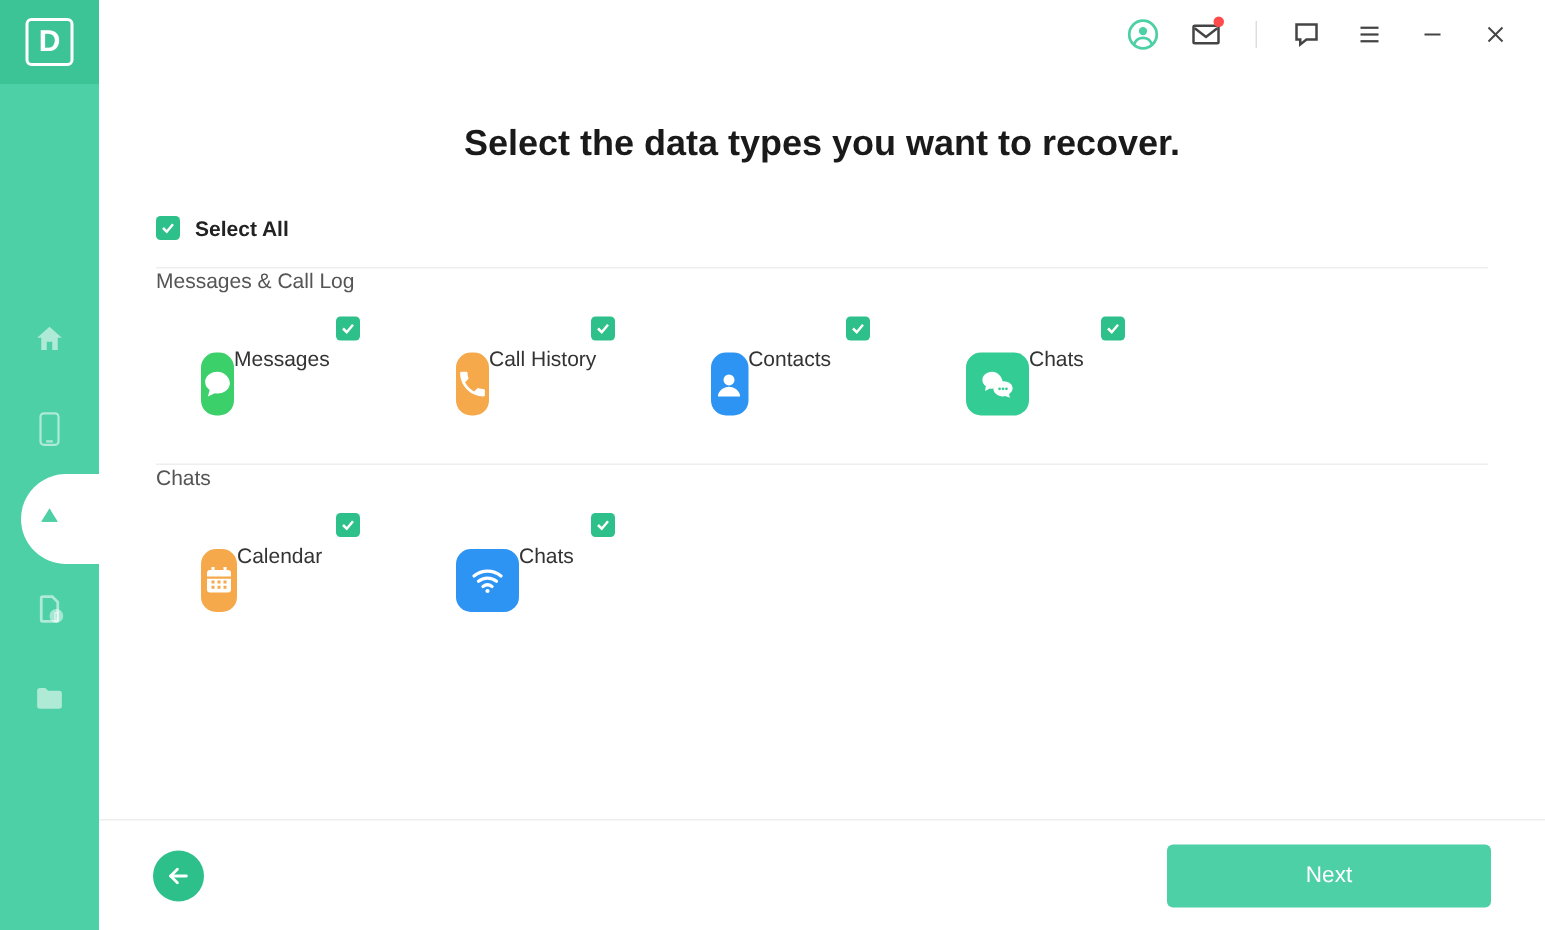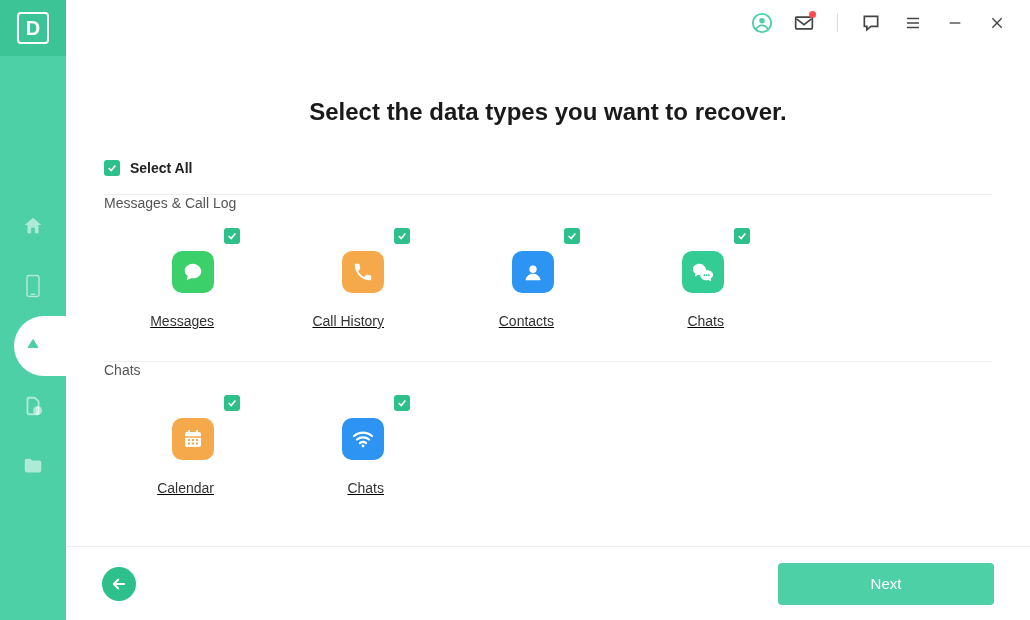--- a/index.html
+++ b/index.html
@@ -33,36 +33,36 @@
   .main { flex: 1; display: flex; flex-direction: column; position: relative; }
 
   .titlebar {
     height: 46px; display: flex; justify-content: flex-end; align-items: center; gap: 20px;
     padding: 0 22px 0 0;
   }
   .titlebar .tbicon { width: 22px; height: 22px; display: flex; align-items: center; justify-content: center; cursor: pointer; color: #555; position: relative; }
   .titlebar .sep { width: 1px; height: 18px; background: #ddd; margin: 0 2px; }
   .tbicon .notif-dot { position: absolute; top: -1px; right: -1px; width: 7px; height: 7px; background: #ff4b4b; border-radius: 50%; }
 
-  .heading { text-align: center; margin-top: 52px; font-size: 24px; font-weight: 700; color: #1a1a1a; }
+  .heading { text-align: center; margin-top: 36px; font-size: 24px; font-weight: 700; color: #1a1a1a; }
 
   .content { flex: 1; padding: 0 38px 0 38px; overflow: auto; }
 
   .select-all-row { display: flex; align-items: center; gap: 10px; margin-top: 34px; padding-bottom: 18px; border-bottom: 1px solid #eee; }
   .chk {
     width: 16px; height: 16px; border-radius: 3px; background: #2dc08a;
     display: inline-flex; align-items: center; justify-content: center; cursor: pointer;
   }
   .chk svg { display: block; }
   .select-all-label { font-weight: 700; font-size: 14px; color: #222; }
 
   .section-title { font-size: 14px; color: #555; }
 
   .grid { display: flex; gap: 90px; margin-top: 16px; padding-left: 30px; padding-bottom: 30px; }
-  .tile { width: 80px; display: flex; flex-direction: column; align-items: flex-end; position: relative; cursor: pointer; text-decoration: underline; }
+  .tile { width: 80px; display: flex; flex-direction: row; align-items: flex-start; position: relative; cursor: pointer; }
   .tile .chkwrap { position: absolute; top: 0; right: -26px; }
   .tile .appicon {
     width: 42px; height: 42px; border-radius: 10px; margin-top: 24px;
     display: flex; align-items: center; justify-content: center;
   }
   .tile .label { margin-top: 20px; font-size: 14px; color: #333; text-align: center; white-space: nowrap; }
 
   .section-sep { border-top: 1px solid #eee; margin-top: 2px; }
 
   .footer {

